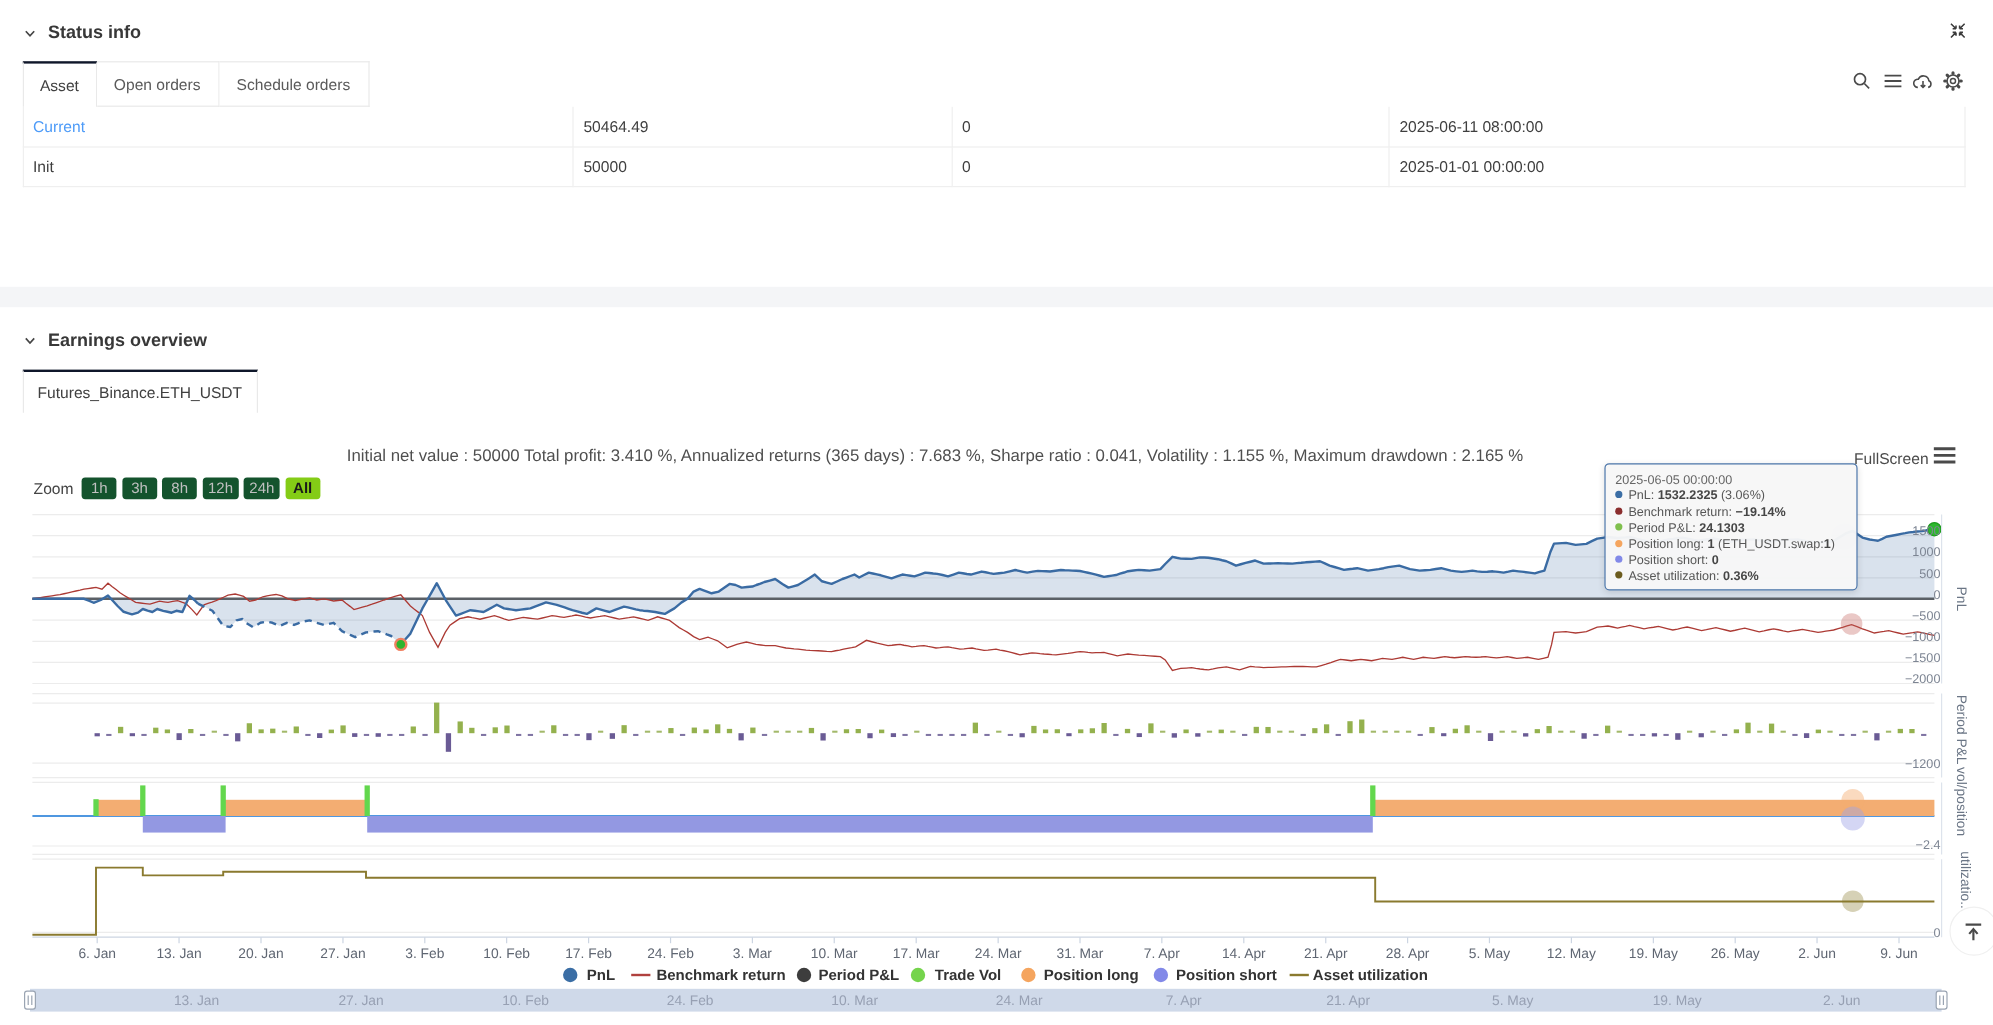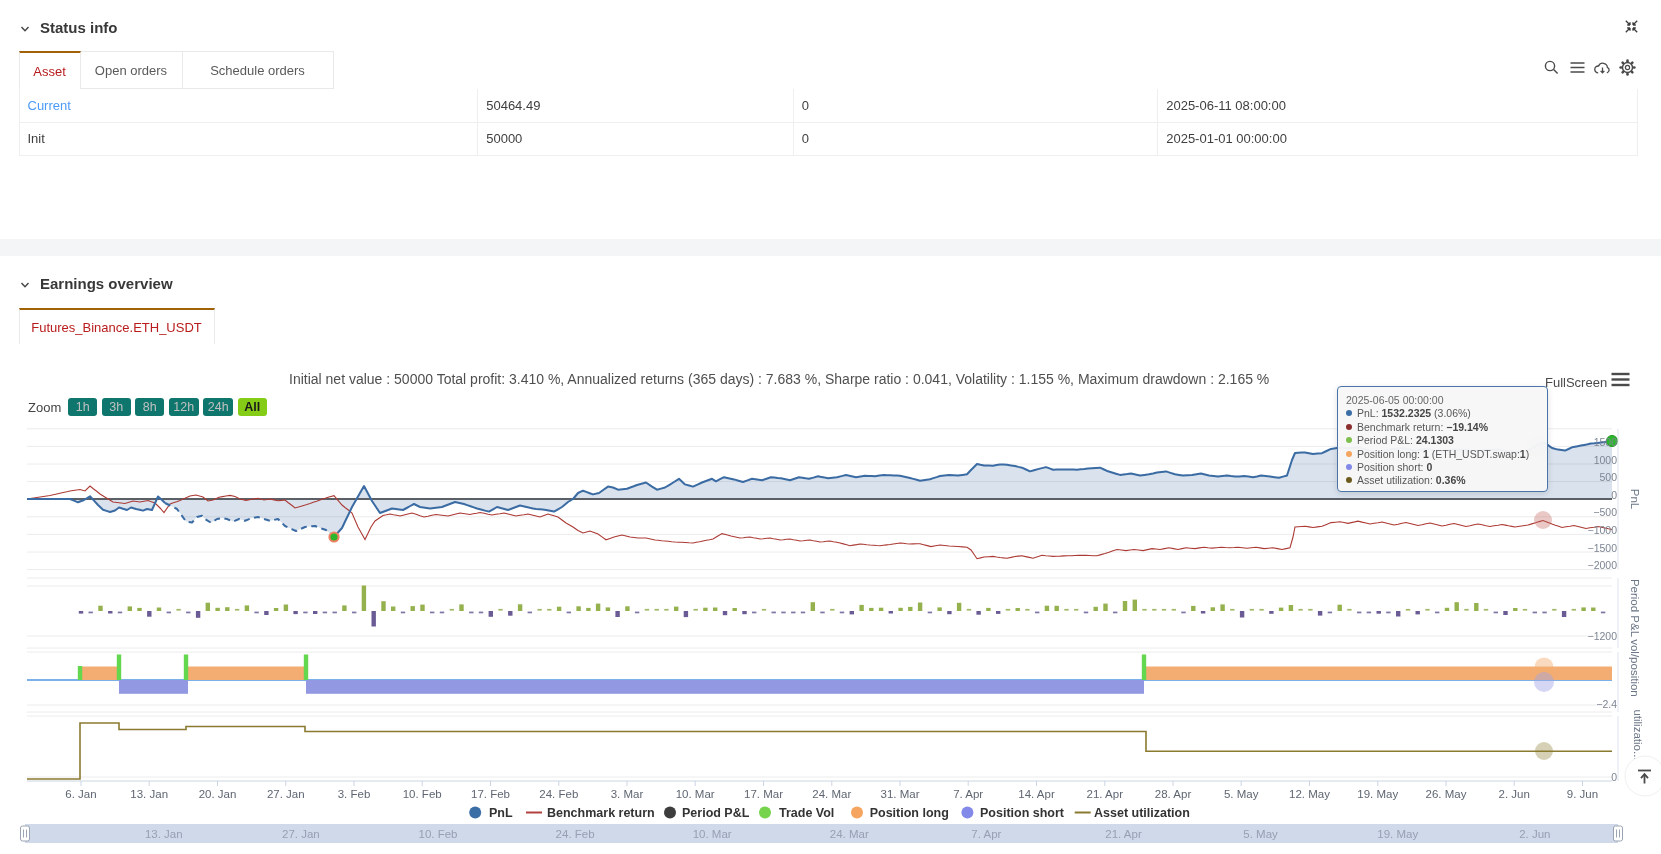--- a/index.html
+++ b/index.html
@@ -4,34 +4,34 @@
 * { margin:0; padding:0; box-sizing:border-box; }
 html,body { width:1661px; height:854px; background:#fff; font-family:"Liberation Sans", sans-serif; position:relative; overflow:hidden; }
 .abs { position:absolute; }
 .sec-title { font-size:15px; font-weight:700; color:#383838; }
 .gap { position:absolute; left:0; top:239px; width:1661px; height:17px; background:#f4f5f7; }
 
 
 .tabs { position:absolute; display:flex; }
 .tab { height:38px; display:flex; align-items:center; justify-content:center; font-size:13px; color:#5a5a5a; background:#fff; border:1px solid #e9e9e9; border-left:none; }
 .tab:first-child { border-left:1px solid #e9e9e9; }
-.tab.active { color:#b91c1c; border-top:2px solid #a16207; border-bottom:none; }
+.tab.active { color:#404040; border-top:2px solid #0f172a; border-bottom:none; }
 
 
 table.grid { border-collapse:collapse; table-layout:fixed; width:1618.5px; font-size:13px; }
 table.grid th, table.grid td { border:1px solid #efefef; border-top:none; padding:0 8px; height:33.3px; text-align:left; font-weight:normal; color:#3f3f3f; }
 table.grid th { background:#fafafa; font-weight:700; color:#3a3a3a; height:34px; border-top:1px solid #efefef; }
 table.grid { border-left:1px solid #efefef; }
 table.grid td.blue { color:#4d9bf8; }
 table.grid td.red { color:#f0352f; }
 
 
 .zoomrow { position:absolute; left:28px; top:398px; display:flex; align-items:center; font-size:12.5px; }
 .zlabel { color:#444; margin-right:7px; font-size:13px; }
-.zbtn { width:29px; height:18px; margin-right:4.5px; background:#0f766e; color:#c0c0c0; border-radius:3px; display:flex; align-items:center; justify-content:center; }
+.zbtn { width:29px; height:18px; margin-right:4.5px; background:#14532d; color:#c0c0c0; border-radius:3px; display:flex; align-items:center; justify-content:center; }
 .zbtn.all { background:#84cc16; color:#1a1a1a; font-weight:700; }
 
 
 .tooltip { position:absolute; left:1337px; top:386px; width:211px; height:106px; background:rgba(247,247,247,0.96); border:1px solid #4a74a8; border-radius:4px; box-shadow:0 2px 6px rgba(0,0,0,0.12); padding:6.5px 8px 0 8px; font-size:10.5px; color:#575757; line-height:13.4px; z-index:9; }
 .tt-title { color:#666; margin-bottom:0.5px; }
 .tt-row b { color:#464646; }
 .tdot { display:inline-block; width:6px; height:6px; border-radius:50%; margin-right:5px; vertical-align:1px; }
 </style></head>
 <body>
 
@@ -42,21 +42,21 @@
 <div class="abs" style="left:1625px; top:19px;"><svg width="13" height="13" viewBox="0 0 13 13" fill="none" stroke="#3a3a3a" stroke-width="1.3">
 <path d="M0.8 0.8 L5 5 M5 5 L5 2.2 M5 5 L2.2 5"></path>
 <path d="M12.2 0.8 L8 5 M8 5 L8 2.2 M8 5 L10.8 5"></path>
 <path d="M0.8 12.2 L5 8 M5 8 L2.2 8 M5 8 L5 10.8"></path>
 <path d="M12.2 12.2 L8 8 M8 8 L8 10.8 M8 8 L10.8 8"></path>
 </svg></div>
 
 <div class="tabs" style="left:18.5px; top:51px;">
   <div class="tab active" style="width:62px;">Asset</div>
   <div class="tab" style="width:102px;">Open orders</div>
-  <div class="tab" style="width:151px;">Schedule orders</div>
+  <div class="tab" style="width:125px;">Schedule orders</div>
 </div>
 
 <div class="abs" style="left:1543px; top:59px;"><svg width="17" height="17" viewBox="0 0 17 17" fill="none" stroke="#4a4a4a" stroke-width="1.4">
       <circle cx="7" cy="7" r="4.6"></circle>
       <line x1="10.6" y1="10.6" x2="14.6" y2="14.6"></line>
     </svg></div>
 <div class="abs" style="left:1569px; top:59px;"><svg width="17" height="17" viewBox="0 0 17 17" stroke="#4a4a4a" stroke-width="1.5">
       <line x1="1.5" y1="4" x2="15.5" y2="4"></line>
       <line x1="1.5" y1="8.5" x2="15.5" y2="8.5"></line>
       <line x1="1.5" y1="13" x2="15.5" y2="13"></line>

